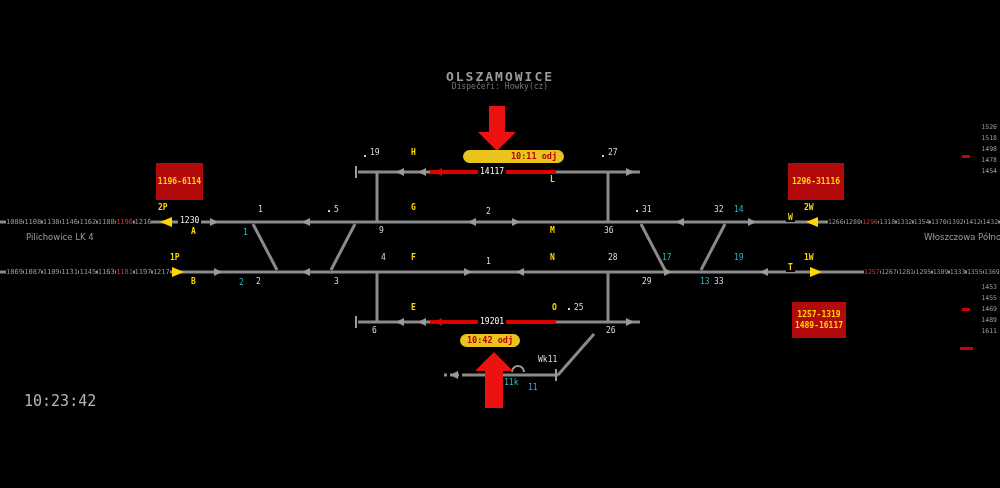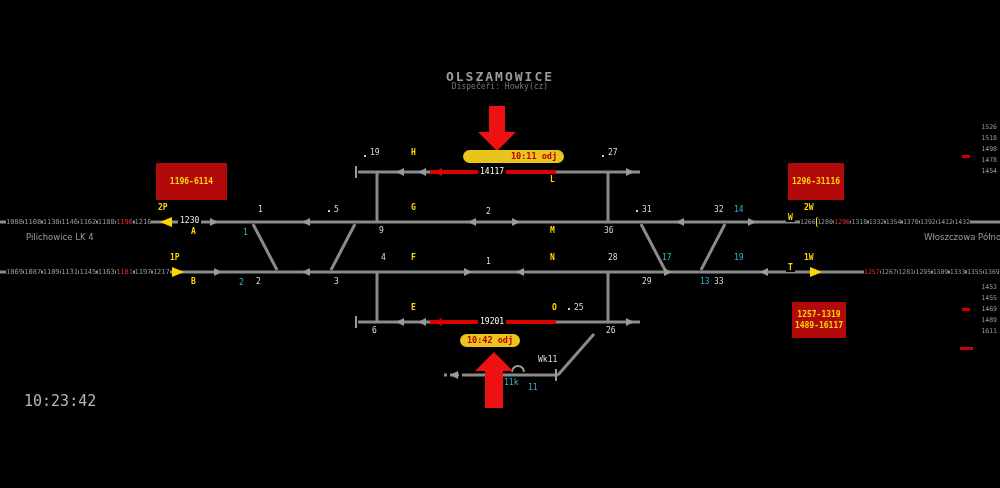--- a/index.html
+++ b/index.html
@@ -101,21 +101,21 @@
     </g>
   </svg>
 
   <div class="title t-disp">Dispečeři: Howky(cz)</div>
   <div class="title t-station">OLSZAMOWICE</div>
 
   <div class="clock">10:23:42</div>
   <div class="gray" style="left:26px;top:233px;">Pilichowice LK 4</div>
   <div class="gray" style="left:924px;top:233px;">Włoszczowa Północ LK 4</div>
 
-  <div class="infobox" style="left:156px;top:163px;width:71px;height:37px;">
+  <div class="infobox" style="left:156px;top:163px;width:47px;height:37px;">
     <span>1196-6114</span>
   </div>
   <div class="infobox" style="left:788px;top:163px;width:56px;height:37px;">
     <span>1296-31116</span>
   </div>
   <div class="infobox" style="left:792px;top:302px;width:54px;height:36px;">
     <span>1257-1319</span>
     <span>1489-16117</span>
   </div>
 
@@ -139,21 +139,21 @@
       <span class="num">1069</span>
       <span class="num">1087</span>
       <span class="num">1109</span>
       <span class="num">1131</span>
       <span class="num">1145</span>
       <span class="num">1163</span>
       <span class="num hl">1181</span>
       <span class="num">1197</span>
       <span class="num">1217</span>
     </div>
-  <div class="num-row sm" style="left:800px;top:218px;align-items:flex-end;">
+  <div class="num-row sm" style="left:828px;top:218px;align-items:flex-end;">
       <span class="num">1266</span>
       <span class="num">1280</span>
       <span class="num hl">1296</span>
       <span class="num">1318</span>
       <span class="num">1332</span>
       <span class="num">1354</span>
       <span class="num">1370</span>
       <span class="num">1392</span>
       <span class="num">1412</span>
       <span class="num">1432</span>

